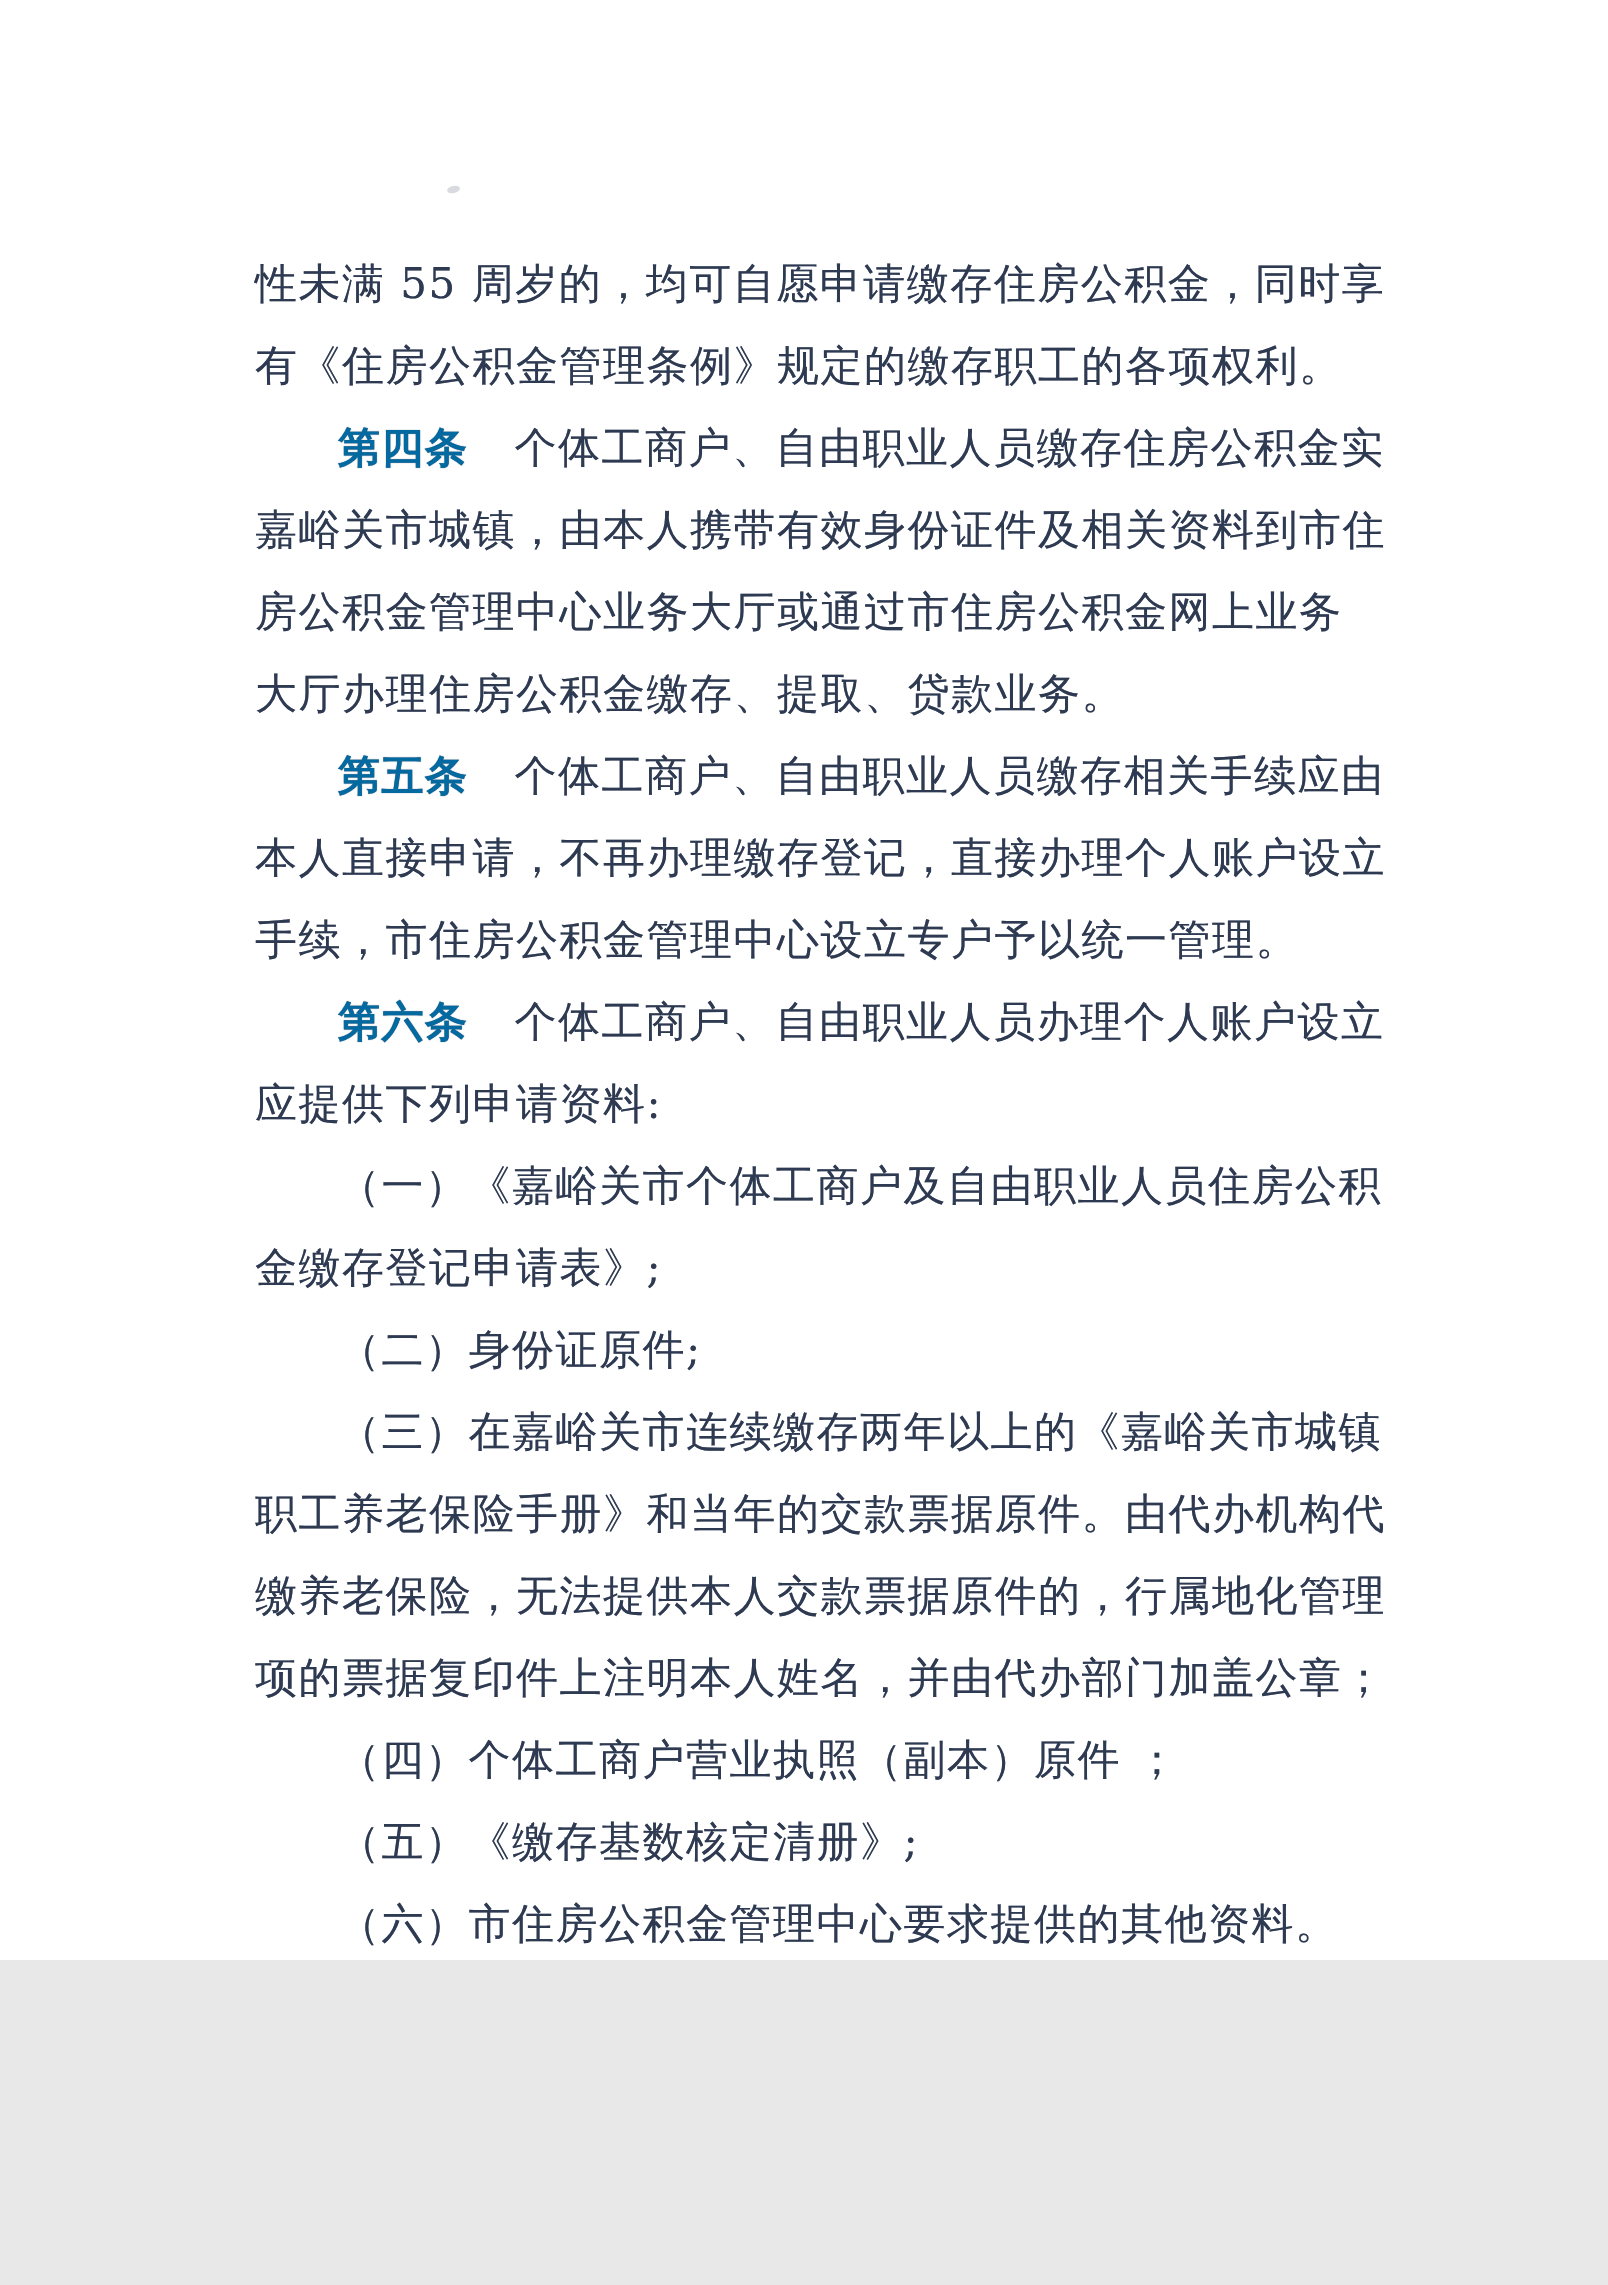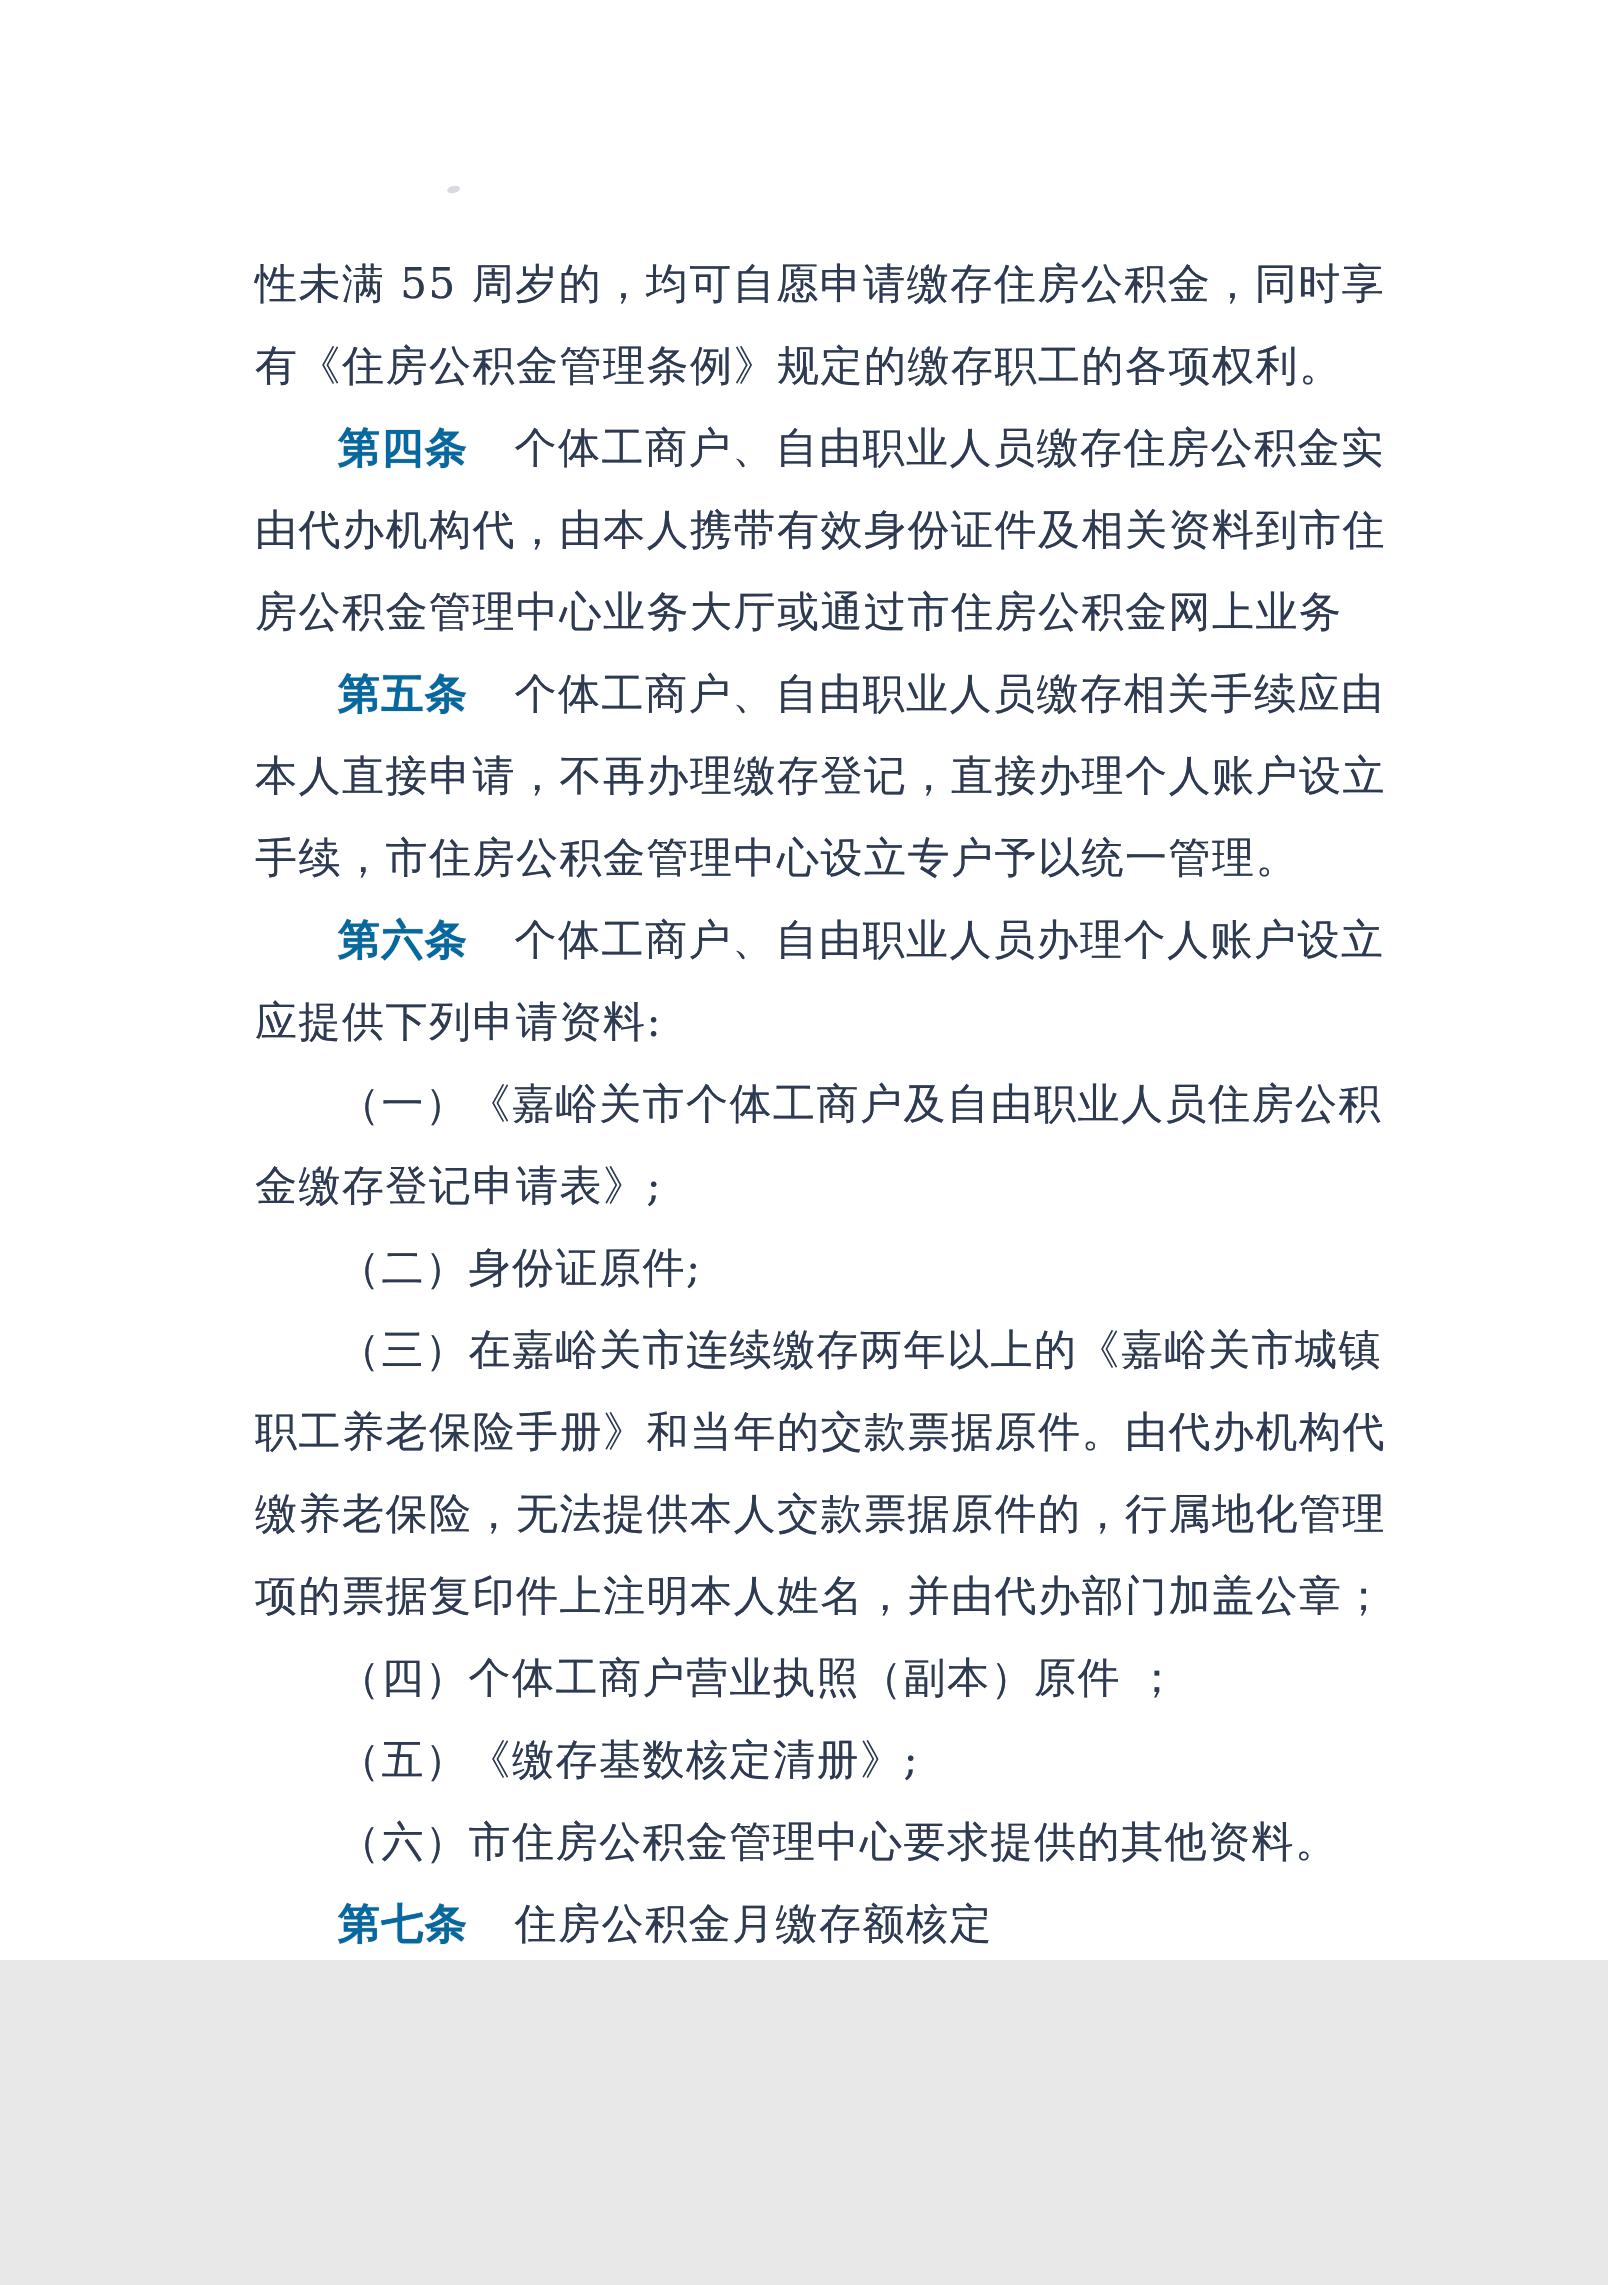--- a/index.html
+++ b/index.html
@@ -62,22 +62,23 @@
 </style>
 </head>
 <body>
 
 <div class="page">
   <div class="scan-speck"></div>
   <div class="text-block" id="text-block">
       <div class="line"><span>性未满 55 周岁的，均可自愿申请缴存住房公积金，同时享</span></div>
       <div class="line"><span>有《住房公积金管理条例》规定的缴存职工的各项权利。</span></div>
       <div class="line indent"><span class="article-no">第四条</span><span>个体工商户、自由职业人员缴存住房公积金实</span></div>
-      <div class="line"><span>由代办机构代，由本人携带有效身份证件及相关资料到市住</span></div>
+      <div class="line"><span>嘉峪关市城镇，由本人携带有效身份证件及相关资料到市住</span></div>
       <div class="line"><span>房公积金管理中心业务大厅或通过市住房公积金网上业务</span></div>
+      <div class="line"><span>大厅办理住房公积金缴存、提取、贷款业务。</span></div>
       <div class="line indent"><span class="article-no">第五条</span><span>个体工商户、自由职业人员缴存相关手续应由</span></div>
       <div class="line"><span>本人直接申请，不再办理缴存登记，直接办理个人账户设立</span></div>
       <div class="line"><span>手续，市住房公积金管理中心设立专户予以统一管理。</span></div>
       <div class="line indent"><span class="article-no">第六条</span><span>个体工商户、自由职业人员办理个人账户设立</span></div>
       <div class="line"><span>应提供下列申请资料:</span></div>
       <div class="line indent"><span>（一）《嘉峪关市个体工商户及自由职业人员住房公积</span></div>
       <div class="line"><span>金缴存登记申请表》;</span></div>
       <div class="line indent"><span>（二）身份证原件;</span></div>
       <div class="line indent"><span>（三）在嘉峪关市连续缴存两年以上的《嘉峪关市城镇</span></div>
       <div class="line"><span>职工养老保险手册》和当年的交款票据原件。由代办机构代</span></div>

